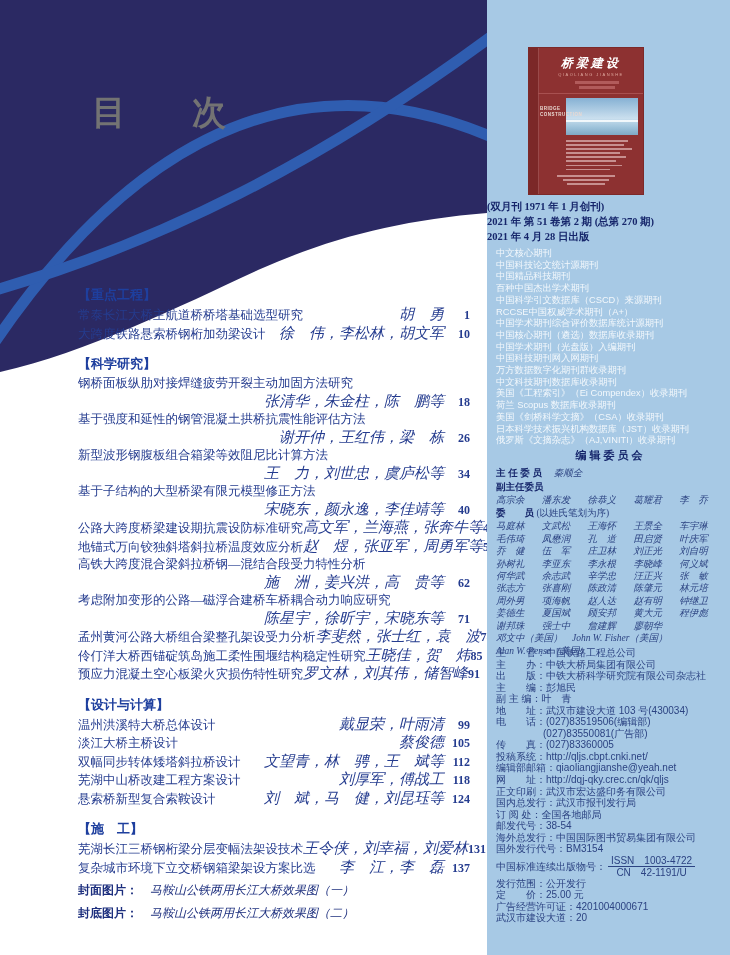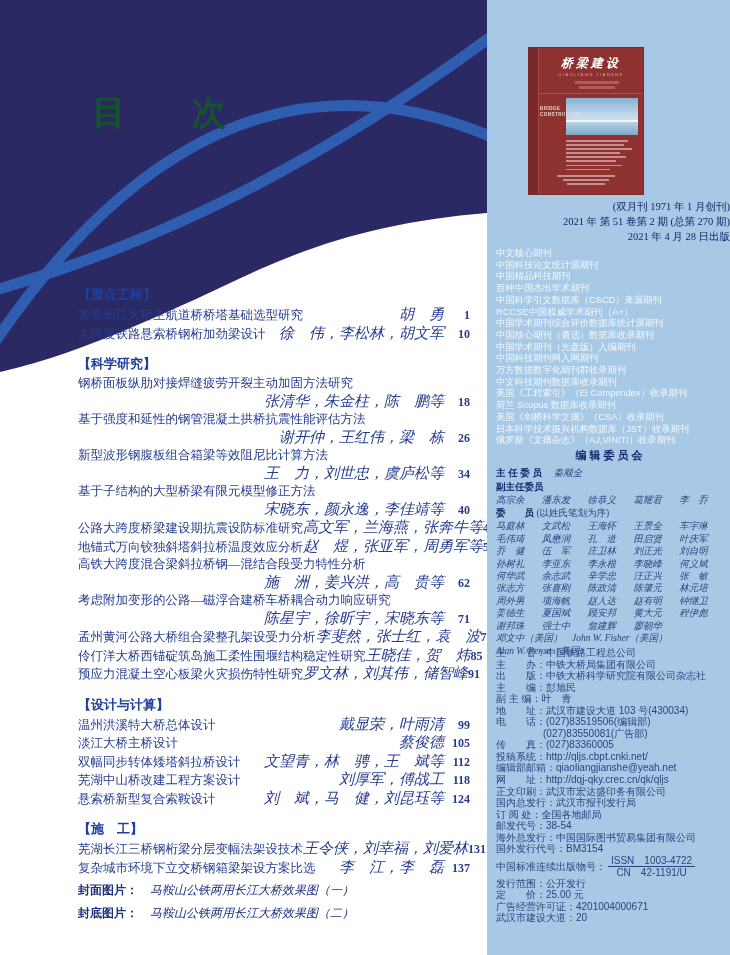--- a/index.html
+++ b/index.html
@@ -22,22 +22,22 @@
   .cover-photo{position:absolute;left:37px;right:5px;top:50px;height:37px;
     background:linear-gradient(180deg,#86b1d4 0%,#cadfee 55%,#9dc2da 80%,#7fa8c4 100%);}
   .cover-photo::after{content:"";position:absolute;left:0;right:0;top:60%;height:2px;background:rgba(255,255,255,.8);}
   .cover-english{position:absolute;left:11px;top:58px;width:24px;color:#e9d9d2;font-size:4.5px;line-height:6px;
     font-weight:bold;font-family:"Liberation Sans",sans-serif;letter-spacing:.5px;}
   .cover-list{position:absolute;left:37px;right:8px;top:92px;}
   .cover-list .ln{height:1.5px;background:#c78f8f;margin-bottom:2.6px;}
   .cover-bottom{position:absolute;left:0;right:0;bottom:7px;}
   .cover-bottom .ln{height:1.5px;background:#c78f8f;margin:2.5px auto;}
   
-  .issue-dates{position:absolute;left:0;width:100%;top:199px;text-align:right;color:#16266b;
-    font-weight:normal;font-size:10.5px;line-height:15px;font-family:"Liberation Serif",serif;}
+  .issue-dates{position:absolute;left:0;width:100%;top:199px;text-align:left;color:#16266b;
+    font-weight:bold;font-size:10.5px;line-height:15px;font-family:"Liberation Serif",serif;}
   
   .indexing{position:absolute;left:9px;top:248px;right:2px;color:#f3f8fc;font-size:9.3px;line-height:11.7px;
     font-family:"Liberation Sans","DejaVu Sans",sans-serif;}
   
   .committee{position:absolute;left:9px;right:5px;top:448px;color:#2c4382;font-size:9.5px;
     font-family:"Liberation Serif",serif;}
   .committee .hd{text-align:center;font-weight:bold;font-size:11px;color:#16266b;letter-spacing:3px;
     font-family:"Liberation Sans",sans-serif;margin-bottom:3px;}
   .lead-line{line-height:14px;}
   .lead-line .lbl{font-weight:bold;color:#16266b;font-family:"Liberation Sans",sans-serif;}
@@ -48,21 +48,21 @@
   .publisher{position:absolute;left:9px;right:14px;top:647px;color:#2c4382;font-size:10px;line-height:11.55px;
     font-family:"Liberation Sans","DejaVu Sans",sans-serif;}
   .pub-row{white-space:nowrap;}
   .pub-row.indent{padding-left:47px;}
   .pub-row.issn-row{display:flex;align-items:center;height:23px;}
   .issn-stack{display:inline-block;text-align:center;line-height:11px;margin-left:2px;}
   .issn-stack .top{display:block;border-bottom:1px solid #2c4382;padding:0 3px 0 3px;}
   .issn-stack .bot{display:block;padding:0 3px;}
   
   .navy-wrap{position:absolute;left:0;top:0;}
-  .toc-title{position:absolute;left:92px;top:90px;color:#14532d;font-weight:bold;font-size:34px;
+  .toc-title{position:absolute;left:92px;top:90px;color:#737373;font-weight:bold;font-size:34px;
     letter-spacing:16px;font-family:"Liberation Sans","DejaVu Sans",sans-serif;}
   
   .toc-wrap{position:absolute;left:78px;top:286px;width:392px;color:#253c8f;}
   .toc-header{font-weight:bold;font-size:13px;line-height:18px;color:#1e3f9e;margin:12px 0 2px 0;
     font-family:"Liberation Sans",sans-serif;}
   .toc-section:first-child .toc-header{margin-top:0;}
   .toc-line{display:flex;align-items:baseline;font-size:12.5px;line-height:17.5px;}
   .toc-line .t{white-space:nowrap;}
   .toc-line .sp{flex:1;}
   .toc-line .a{font-style:italic;font-size:15px;white-space:nowrap;}

